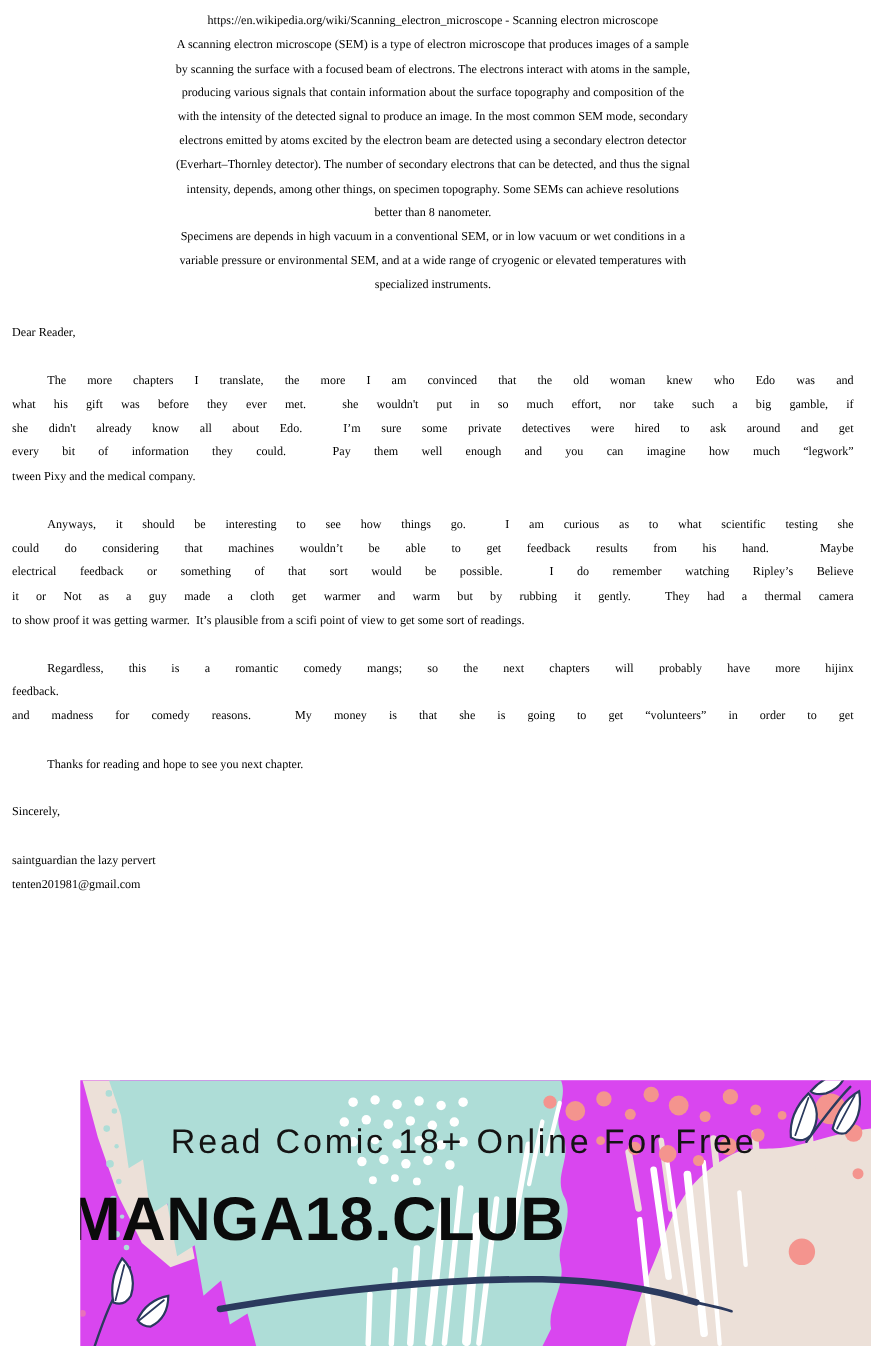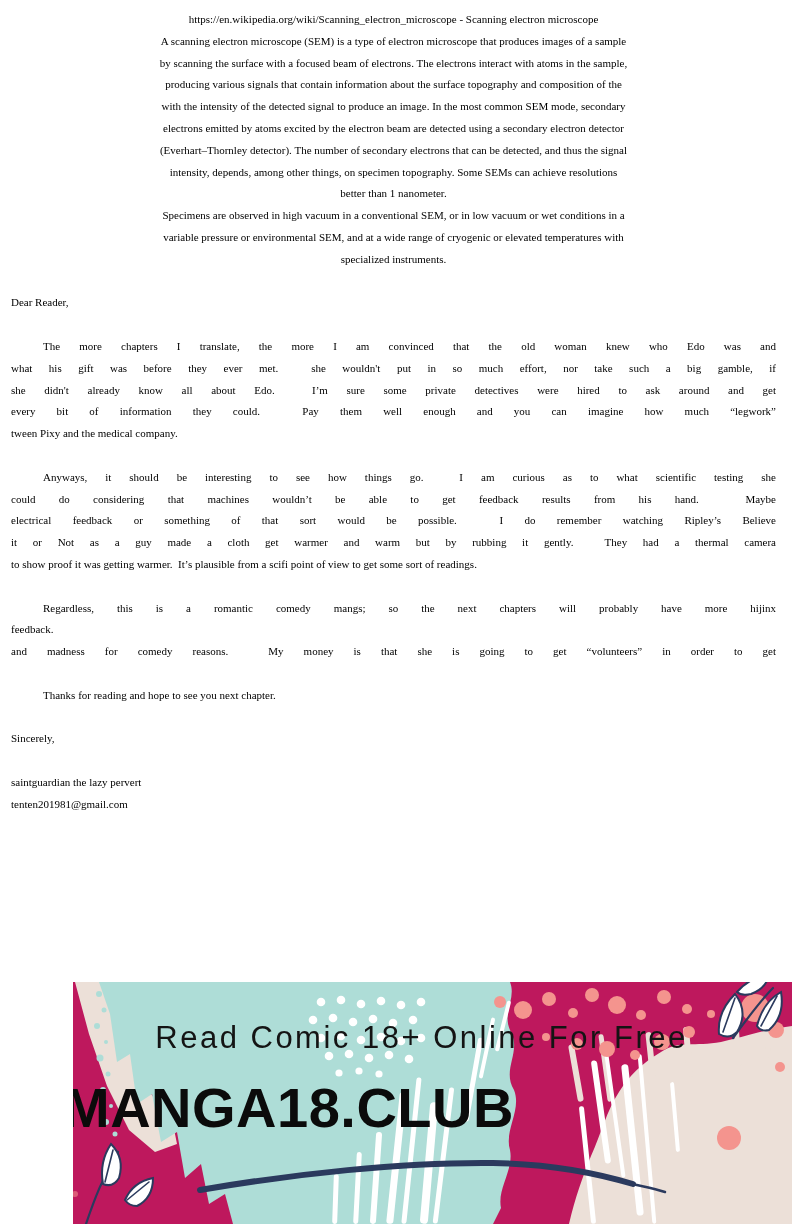--- a/index.html
+++ b/index.html
@@ -13,21 +13,21 @@
     font-size:11px;line-height:21.8px;
   }
   .line{min-height:21.8px;}
   .line.center{text-align:center;}
   .line.just{text-align:justify;text-align-last:justify;}
   .line.indent{text-indent:32px;}
   .line.blank{height:21.8px;}
   
   .banner{
     position:absolute;left:73px;top:982px;width:719px;height:242px;
-    overflow:hidden;background:#be185d;
+    overflow:hidden;background:#d946ef;
   }
   .banner svg{position:absolute;left:0;top:0;}
   .f-teal{fill:var(--teal);}
   .f-beige{fill:var(--beige);}
   .f-pink{fill:var(--pink);}
   .f-white{fill:#ffffff;}
   .s-navy{stroke:var(--navy);fill:none;stroke-linecap:round;}
   .leaf{fill:#ffffff;stroke:var(--navy);stroke-width:2;}
   .banner-line1{
     position:absolute;left:-11px;width:719px;top:38px;text-align:center;
@@ -45,22 +45,22 @@
 
 <div class="doc">
     <div class="line center">https://en.wikipedia.org/wiki/Scanning_electron_microscope - Scanning electron microscope</div>
     <div class="line center">A scanning electron microscope (SEM) is a type of electron microscope that produces images of a sample</div>
     <div class="line center">by scanning the surface with a focused beam of electrons. The electrons interact with atoms in the sample,</div>
     <div class="line center">producing various signals that contain information about the surface topography and composition of the</div>
     <div class="line center">with the intensity of the detected signal to produce an image. In the most common SEM mode, secondary</div>
     <div class="line center">electrons emitted by atoms excited by the electron beam are detected using a secondary electron detector</div>
     <div class="line center">(Everhart–Thornley detector). The number of secondary electrons that can be detected, and thus the signal</div>
     <div class="line center">intensity, depends, among other things, on specimen topography. Some SEMs can achieve resolutions</div>
-    <div class="line center">better than 1 nanometer.</div>
-    <div class="line center">Specimens are observed in high vacuum in a conventional SEM, or in low vacuum or wet conditions in a</div>
+    <div class="line center">better than 8 nanometer.</div>
+    <div class="line center">Specimens are depends in high vacuum in a conventional SEM, or in low vacuum or wet conditions in a</div>
     <div class="line center">variable pressure or environmental SEM, and at a wide range of cryogenic or elevated temperatures with</div>
     <div class="line center">specialized instruments.</div>
     <div class="line blank"></div>
     <div class="line">Dear Reader,</div>
     <div class="line blank"></div>
     <div class="line indent just">The more chapters I translate, the more I am convinced that the old woman knew who Edo was and</div>
     <div class="line just">what his gift was before they ever met.&nbsp; she wouldn't put in so much effort, nor take such a big gamble, if</div>
     <div class="line just">she didn't already know all about Edo.&nbsp; I’m sure some private detectives were hired to ask around and get</div>
     <div class="line just">every bit of information they could.&nbsp; Pay them well enough and you can imagine how much “legwork”</div>
     <div class="line">tween Pixy and the medical company.</div>

